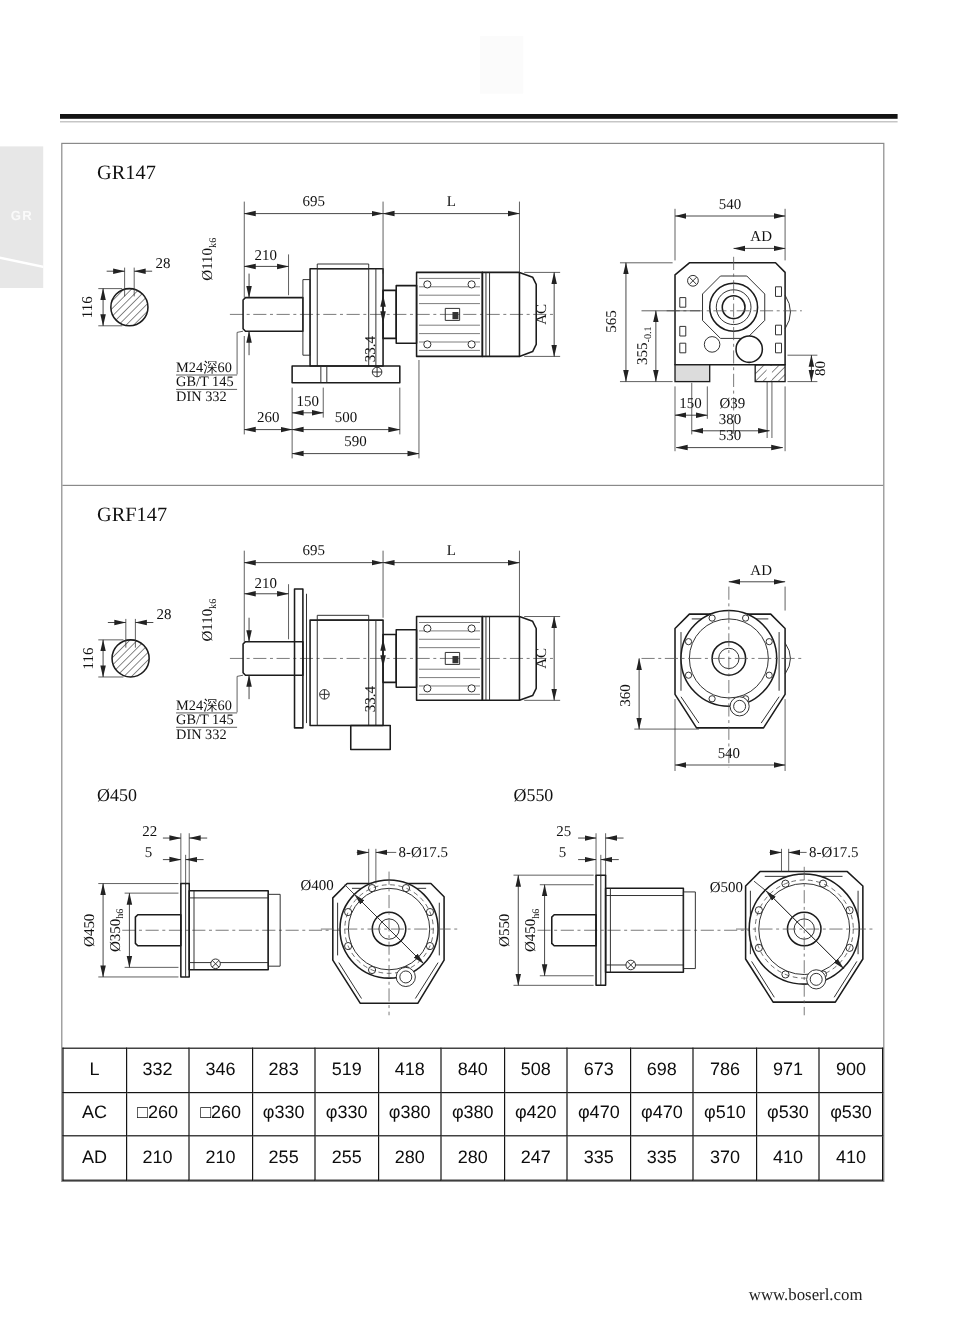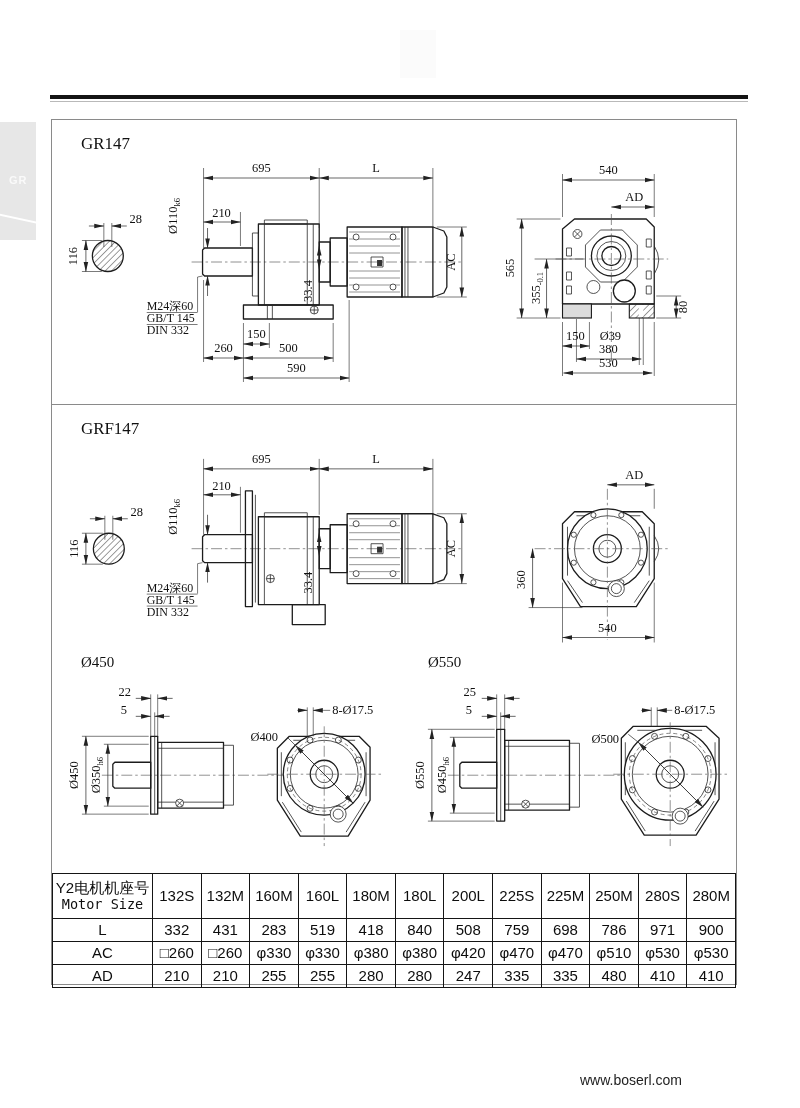--- a/index.html
+++ b/index.html
@@ -32,21 +32,21 @@
   .ttl{font-family:"Liberation Serif",serif;font-size:17px;fill:#111;}
   .ttl2{font-family:"Liberation Serif",serif;font-size:15px;fill:#111;}
   .note{font-family:"Liberation Serif",serif;font-size:12px;fill:#111;}
   
   .tblwrap{position:absolute;left:0;top:753px;width:684px;height:111px;}
   table.spec{border-collapse:collapse;table-layout:fixed;width:684px;height:111px;font-family:"Liberation Sans",sans-serif;}
   table.spec td{border:1.5px solid #151515;text-align:center;vertical-align:middle;font-size:15px;color:#0d0d0d;padding:0;line-height:1.1;}
   table.spec td.hd .cn{font-size:15px;}
   table.spec td.hd .mono{font-family:"DejaVu Sans Mono",monospace;font-size:13.5px;}
   
-  .footer{left:580px;top:1072px;font-family:Liberation Sans, sans-serif;font-size:14px;color:#222;}
+  .footer{left:624px;top:1072px;font-family:Liberation Serif, serif;font-size:14px;color:#222;}
 </style>
 </head>
 <body>
 
 <div class="abs rule-black"></div>
 <div class="abs rule-gray"></div>
 <div class="abs wm"></div>
 
 <div class="abs tab">
   <span>GR</span>
@@ -502,48 +502,30 @@
       <line class="dim" x1="591" y1="306" x2="601" y2="306" marker-end="url(#arw)"></line>
       <line class="dim" x1="607" y1="306" x2="617" y2="306" marker-start="url(#arw)"></line>
       <line class="ext" x1="617" y1="306" x2="622" y2="306"></line>
       <text class="dt" x="624" y="310">8-Ø17.5</text>
     </g>
   </svg>
 
   <div class="tblwrap">
     <table class="spec">
       <tbody>
-          <tr>
-        <td class="hd" style="width:99px;height:44px">
-          <div class="cn">Y2电机机座号</div>
-          <div class="mono">Motor Size</div>
-        </td>
-        <td>132S</td>
-        <td>132M</td>
-        <td>160M</td>
-        <td>160L</td>
-        <td>180M</td>
-        <td>180L</td>
-        <td>200L</td>
-        <td>225S</td>
-        <td>225M</td>
-        <td>250M</td>
-        <td>280S</td>
-        <td>280M</td>
-      </tr>
       <tr>
         <td style="height:22px">L</td>
         <td>332</td>
-        <td>431</td>
+        <td>346</td>
         <td>283</td>
         <td>519</td>
         <td>418</td>
         <td>840</td>
         <td>508</td>
-        <td>759</td>
+        <td>673</td>
         <td>698</td>
         <td>786</td>
         <td>971</td>
         <td>900</td>
       </tr>
       <tr>
         <td style="height:22px">AC</td>
         <td>□260</td>
         <td>□260</td>
         <td>φ330</td>
@@ -561,21 +543,21 @@
         <td style="height:22px">AD</td>
         <td>210</td>
         <td>210</td>
         <td>255</td>
         <td>255</td>
         <td>280</td>
         <td>280</td>
         <td>247</td>
         <td>335</td>
         <td>335</td>
-        <td>480</td>
+        <td>370</td>
         <td>410</td>
         <td>410</td>
       </tr>
     </tbody>
       </table>
   </div>
 </div>
 
 <div class="abs footer">www.boserl.com</div>
 

